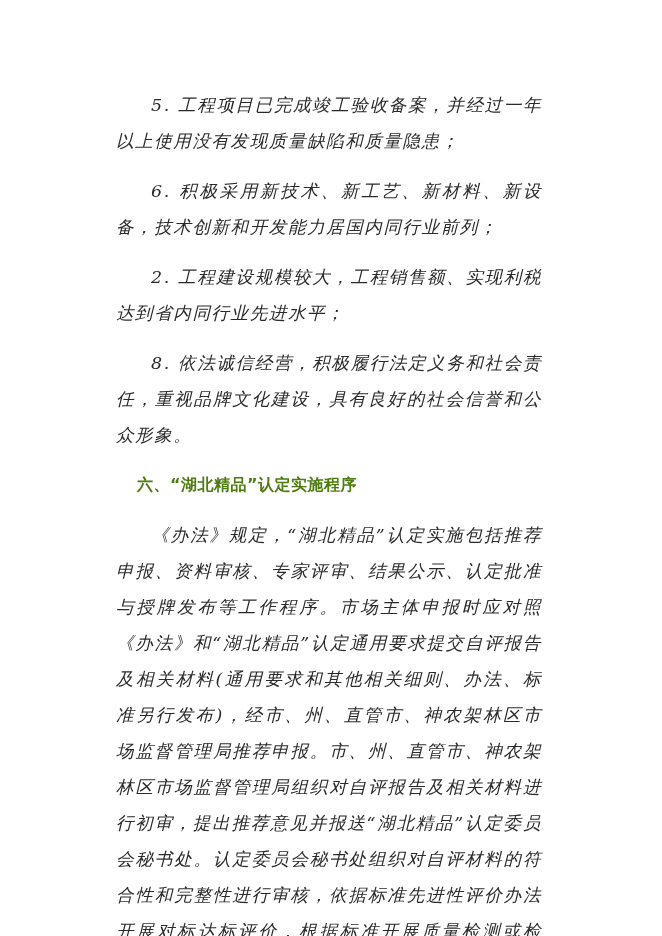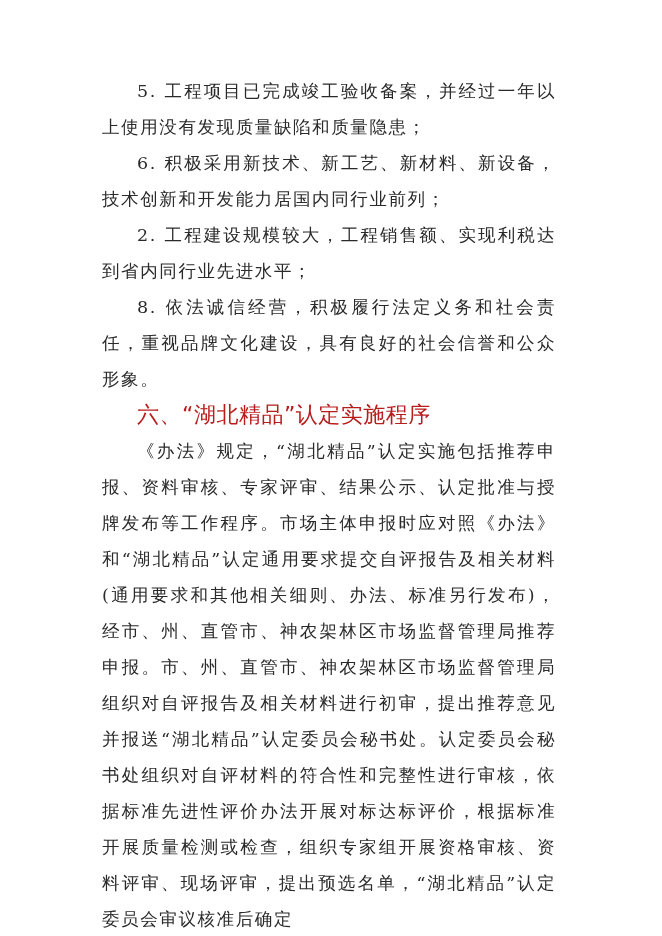--- a/index.html
+++ b/index.html
@@ -17,34 +17,35 @@
       position: absolute;
       left: 102px;
       top: 73px;
       width: 454px;
       font-family: "DejaVu Serif", "Liberation Serif", serif;
       color: #2a2a2a;
       font-size: 17.5px;
       line-height: 36px;
     }
     .para {
-      margin: 0;
+      margin: 14px;
       text-indent: 35px;
       text-align: justify;
       text-align-last: left;
       letter-spacing: 1.6px;
       word-break: break-all;
+      font-style: italic;
     }
     .heading {
       margin: 0;
       text-indent: 35px;
       font-family: "DejaVu Sans", "Liberation Sans", sans-serif;
-      font-weight: normal;
-      font-size: 22px;
-      color: #b91c1c;
+      font-weight: bold;
+      font-size: 16px;
+      color: #4d7c0f;
       letter-spacing: 0.5px;
     }
   </style>
 </head>
 <body>
 
 <div class="page">
   <p class="para">5. 工程项目已完成竣工验收备案，并经过一年以上使用没有发现质量缺陷和质量隐患；</p>
   <p class="para">6. 积极采用新技术、新工艺、新材料、新设备，技术创新和开发能力居国内同行业前列；</p>
   <p class="para">2. 工程建设规模较大，工程销售额、实现利税达到省内同行业先进水平；</p>

